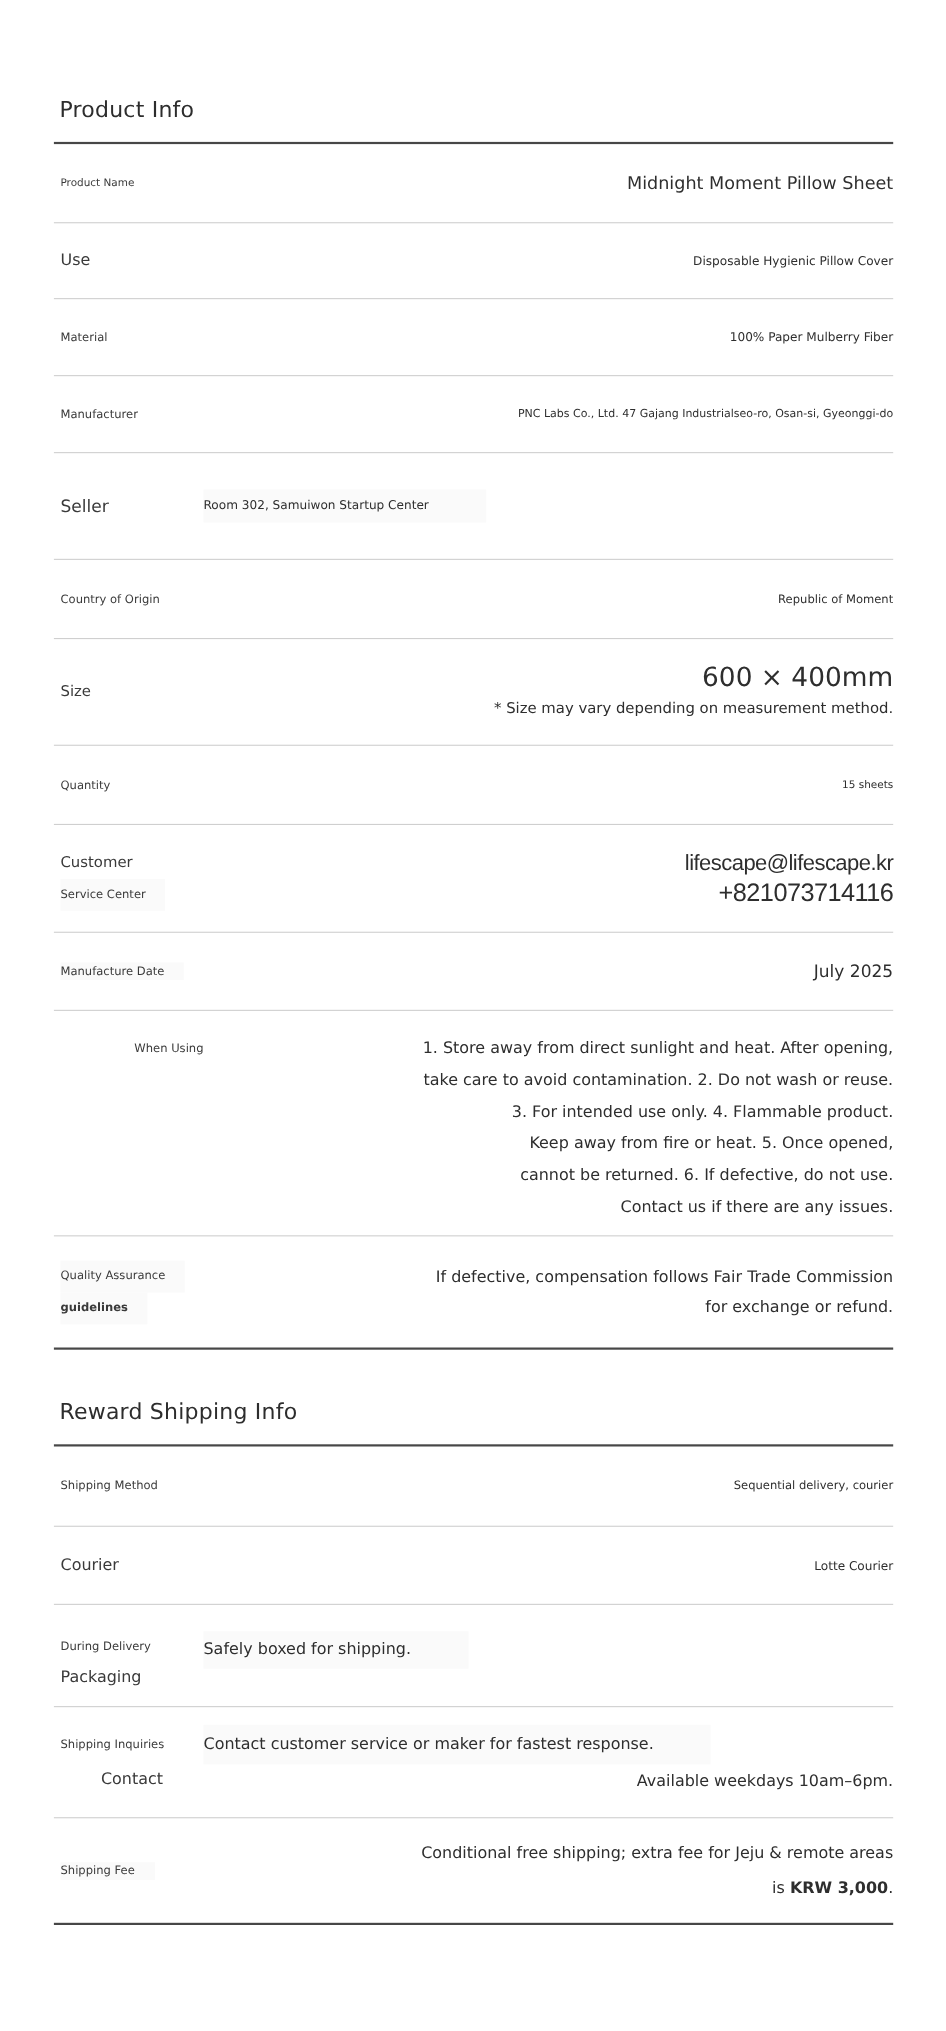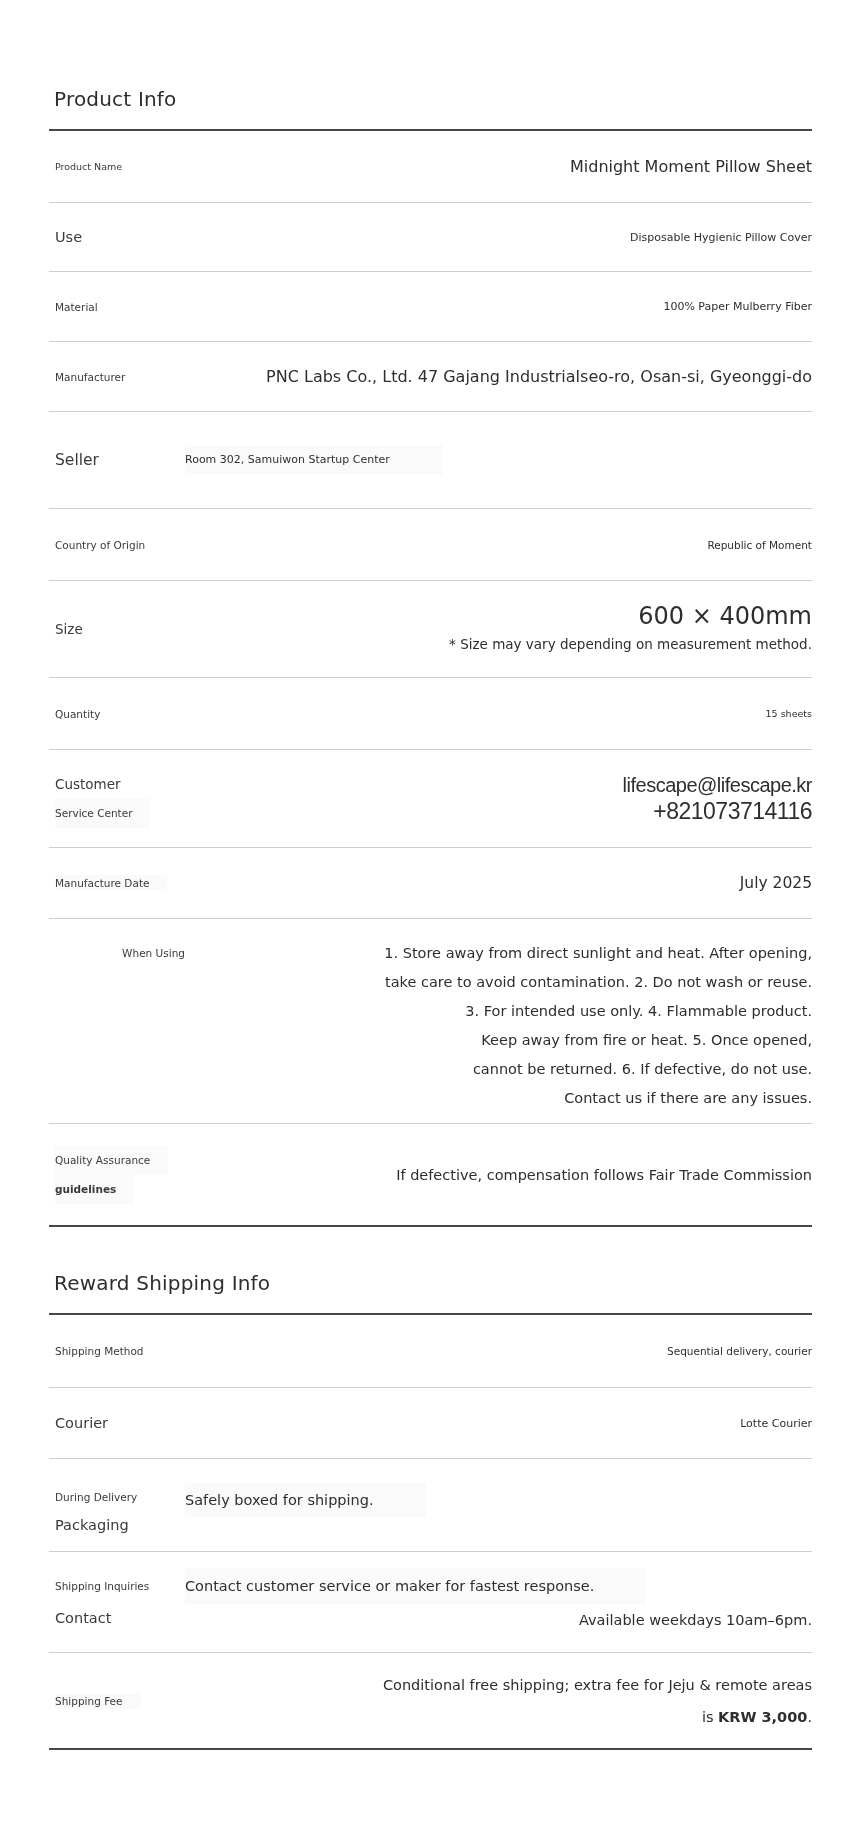--- a/index.html
+++ b/index.html
@@ -41,21 +41,21 @@
   .lab-line,.val-line{white-space:nowrap;}
   .outdent{margin-left:-136px;}
   .patch{background:var(--patch);width:max-content;padding:2px 52px 2px 0;}
   .lab .patch{padding:2px 18px 2px 0;}
   .cond{font-family:"Liberation Sans",sans-serif;letter-spacing:-0.5px;}
   .b{font-weight:700;}
   
   .t-9{font-size:9.5px;}
   .t-10{font-size:10.5px;}
   .t-11{font-size:11px;}
-  .t-12{font-size:16px;}
+  .t-12{font-size:10px;}
   .t-13{font-size:13.5px;}
   .t-14{font-size:14.5px;line-height:28px;}
   .t-15{font-size:15.5px;}
   .t-16{font-size:16px;}
   .t-20{font-size:20px;}
   .t-23{font-size:23px;}
   .t-24{font-size:24px;}
 </style>
 </head>
 <body>
@@ -160,20 +160,21 @@
             <div class="val-line t-14" style="line-height: 29px;">Contact us if there are any issues.</div>
           </div>
         </div>
         <div class="row" style="height: 101px;">
           <div class="lab">
             <div class="lab-line t-10 patch" style="line-height: 25px;">Quality Assurance</div>
             <div class="lab-line t-10 patch" style="line-height: 25px; font-weight: bold;">guidelines</div>
           </div>
           <div class="val">
             <div class="val-line t-14" style="line-height: 28px;">If defective, compensation follows Fair Trade Commission</div>
+            <div class="val-line t-14" style="line-height: 28px;">for exchange or refund.</div>
           </div>
         </div>
       </div>
   </section>
   <section class="section-2">
     <h2 class="section-title">Reward Shipping Info</h2>
     <div class="spec-table">
         <div class="row" style="height: 73px;">
           <div class="lab">
             <div class="lab-line t-10">Shipping Method</div>
@@ -195,21 +196,21 @@
             <div class="lab-line t-10" style="line-height: 28px;">During Delivery</div>
             <div class="lab-line t-14" style="line-height: 28px;">Packaging</div>
           </div>
           <div class="val">
             <div class="val-line t-14 patch" style="line-height: 30px;">Safely boxed for shipping.</div>
           </div>
         </div>
         <div class="row" style="height: 101px;">
           <div class="lab">
             <div class="lab-line t-10" style="line-height: 32px;">Shipping Inquiries</div>
-            <div class="lab-line t-14" style="line-height: 32px;">Contact</div>
+            <div class="lab-line t-14" style="line-height: 32px; text-align: center;">Contact</div>
           </div>
           <div class="val">
             <div class="val-line t-14 patch" style="line-height: 32px;">Contact customer service or maker for fastest response.</div>
             <div class="val-line t-14" style="line-height: 32px;">Available weekdays 10am–6pm.</div>
           </div>
         </div>
         <div class="row" style="height: 95px;">
           <div class="lab">
             <div class="lab-line t-10 patch">Shipping Fee</div>
           </div>

